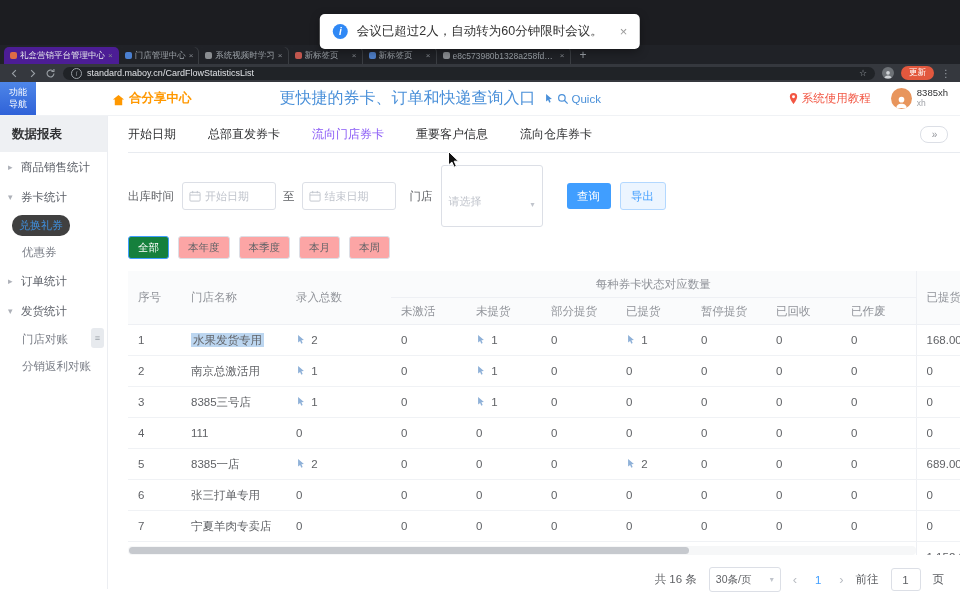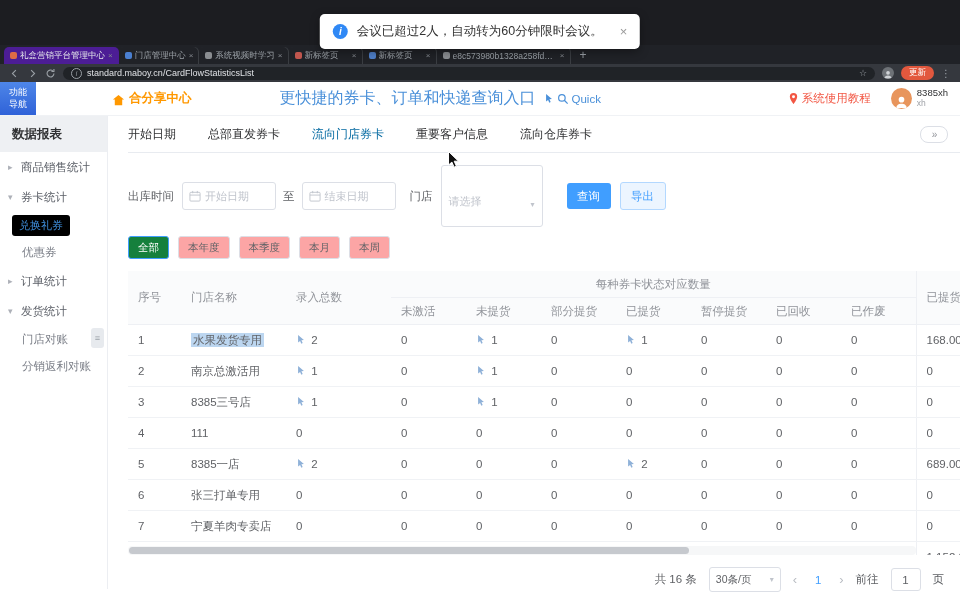--- a/index.html
+++ b/index.html
@@ -47,26 +47,26 @@
   .user-name{font-size:9.5px;color:#303133;}
   .user-sub{font-size:8.5px;color:#a0a3a8;}
 
   
   .app-body{display:flex;height:473px;background:#fff;}
   .sidebar{width:107px;flex:none;border-right:1px solid #eceef2;position:relative;background:#fff;}
   .side-title{height:36px;background:#eef0f3;display:flex;align-items:center;padding-left:12px;font-size:12.5px;font-weight:bold;color:#303133;}
   .side-group{height:30px;display:flex;align-items:center;gap:5px;padding-left:8px;font-size:11.5px;color:#5a5e66;}
   .caret{color:#adb0b8;font-size:9px;width:8px;flex:none;}
   .side-sub{height:27px;display:flex;align-items:center;padding-left:22px;font-size:11.5px;color:#7a7e87;}
-  .side-sub .pill{background:#000000;color:#3f8fdd;padding:3px 7px;border-radius:3px;font-size:11px;margin-left:-10px;}
+  .side-sub .pill{background:#404040;color:#3f8fdd;padding:3px 7px;border-radius:10px;font-size:11px;margin-left:-10px;}
   .side-handle{position:absolute;right:3px;top:212px;width:13px;height:20px;background:#e7eaee;border-radius:3px;color:#9aa0a8;font-size:9px;display:flex;align-items:center;justify-content:center;}
 
   .content{flex:1;min-width:0;padding-left:20px;position:relative;background:#fff;}
   .ctabs{height:36px;display:flex;align-items:center;gap:32px;border-bottom:1px solid #e8ebf0;font-size:12px;color:#303133;}
-  .ctab.active{color:#0369a1;}
+  .ctab.active{color:#8b5cf6;}
   .collapse-btn{position:absolute;right:12px;top:10px;width:26px;height:15px;border:1px solid #dcdfe6;border-radius:8px;color:#909399;font-size:10px;display:flex;align-items:center;justify-content:center;background:#fff;letter-spacing:-1px;}
 
   .filter-row{margin-top:12px;display:flex;align-items:center;font-size:11.5px;color:#606266;}
   .flabel{flex:none;margin-right:8px;}
   .date-input{width:80px;height:26px;border:1px solid #dcdfe6;border-radius:3px;display:flex;align-items:center;gap:4px;padding:0 6px;color:#c0c4cc;font-size:11px;flex:none;}
   .sep{margin:0 7px;color:#606266;}
   .flabel.ml{margin-left:14px;}
   .select{width:86px;height:26px;border:1px solid #dcdfe6;border-radius:3px;display:flex;align-items:flex-end;justify-content:space-between;padding:17px 7px;color:#c0c4cc;font-size:11px;flex:none;}
   .sel-caret{color:#c0c4cc;font-size:8px;}
   .btn-primary{width:44px;height:26px;background:#409eff;color:#fff;border-radius:3px;display:flex;align-items:center;justify-content:center;font-size:11.5px;margin-left:24px;flex:none;}

